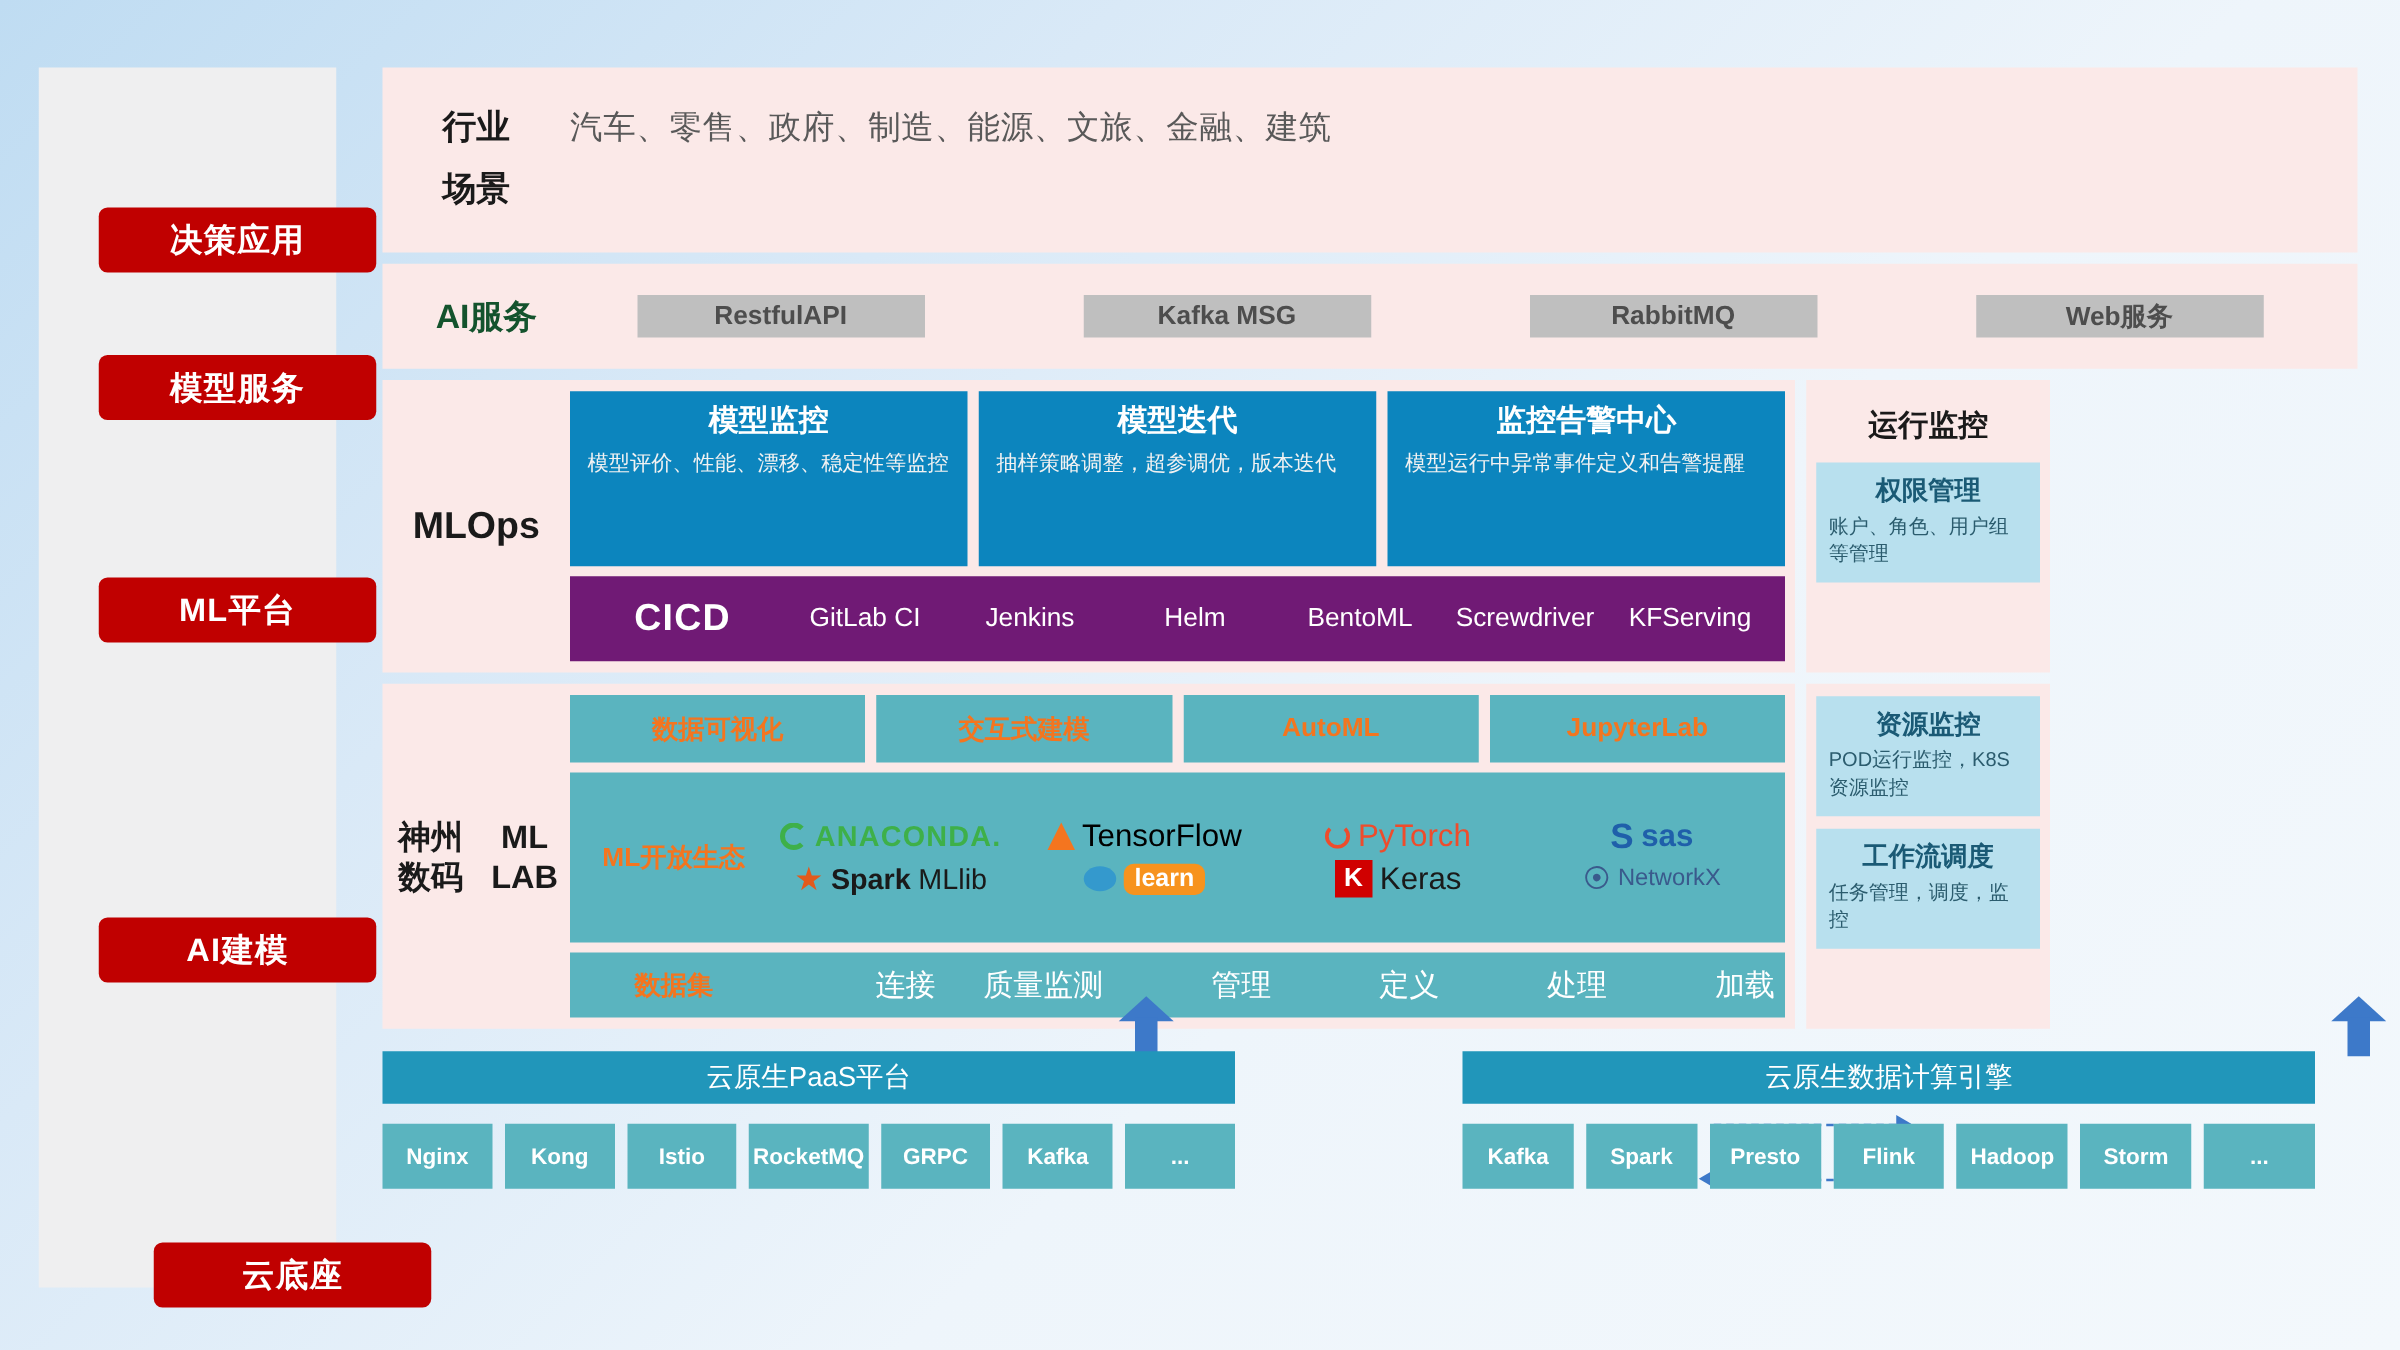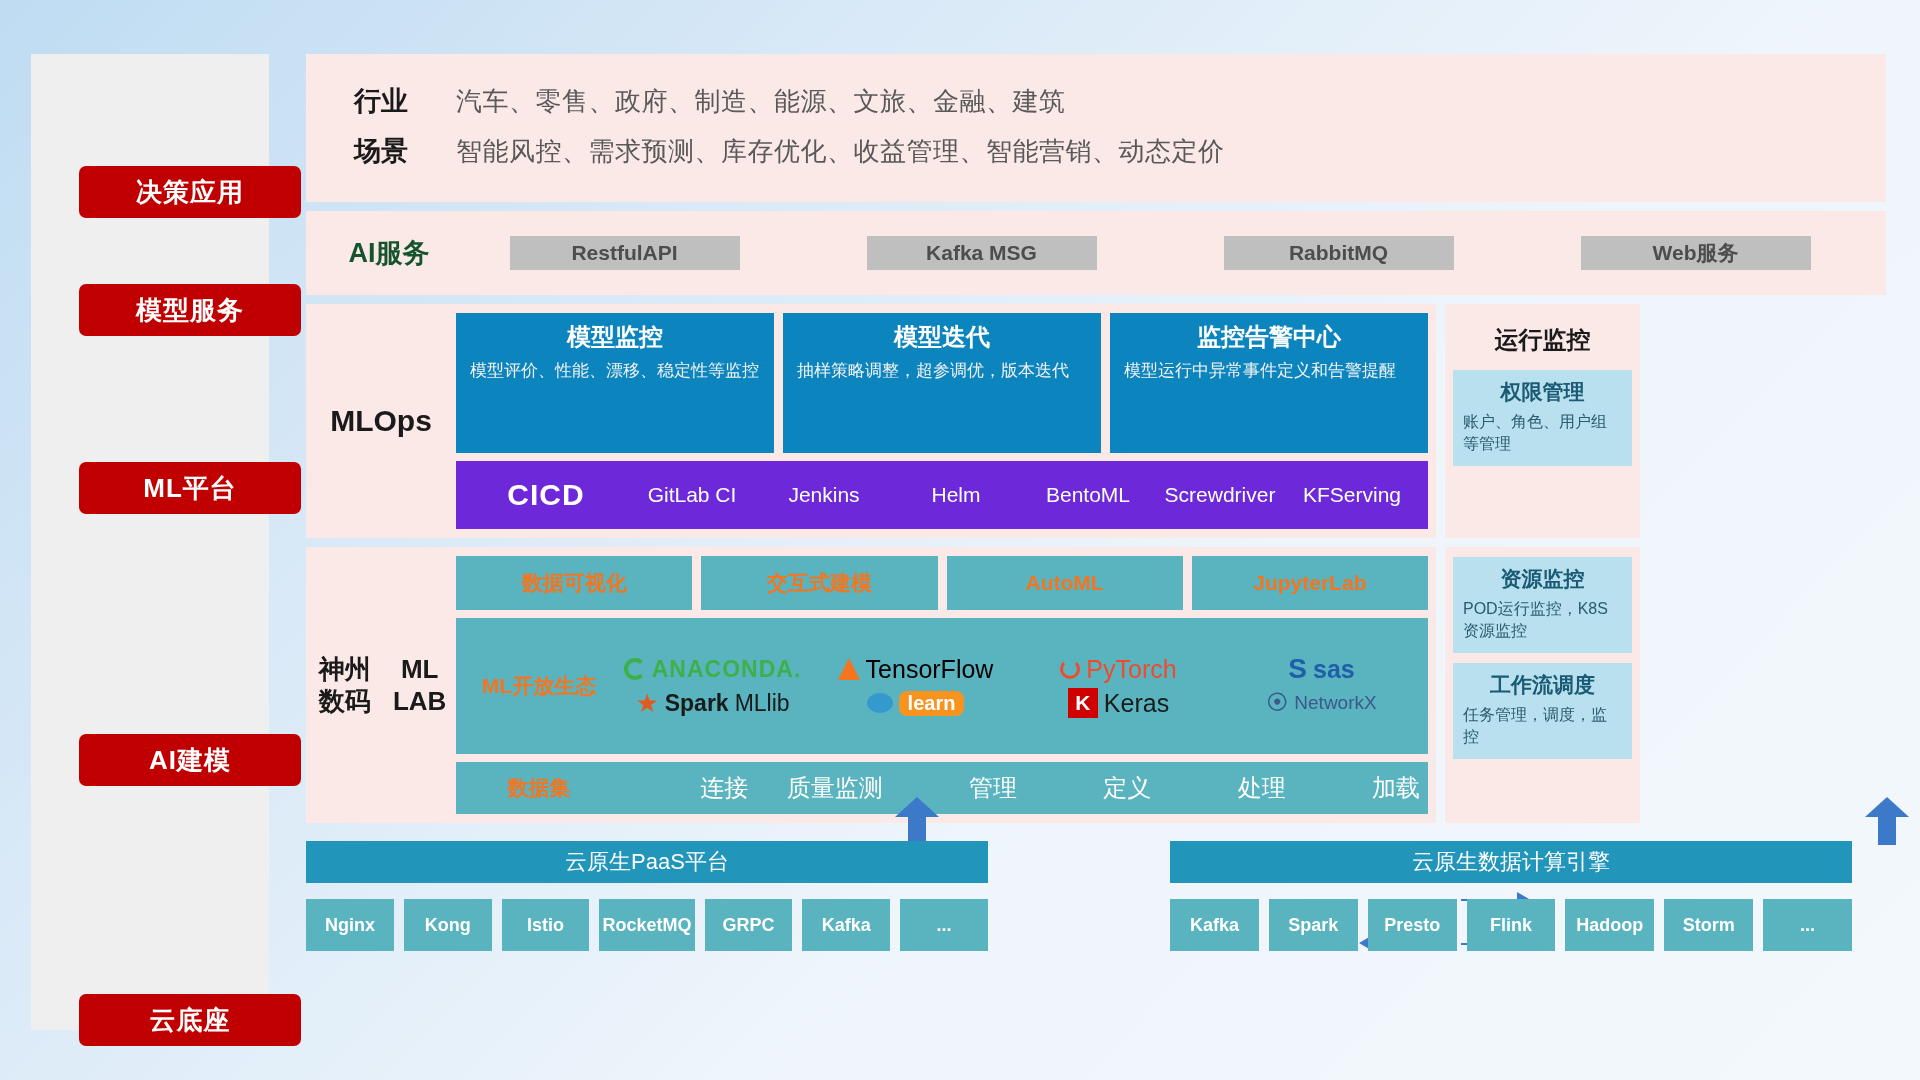--- a/index.html
+++ b/index.html
@@ -30,21 +30,21 @@
     color: #ffffff;
     font-size: 26px;
     font-weight: bold;
     display: flex; align-items: center; justify-content: center;
     letter-spacing: 1px;
   }
   #rail-0 { top: 112px; }
   #rail-1 { top: 230px; }
   #rail-2 { top: 408px; }
   #rail-3 { top: 680px; }
-  #rail-4 { top: 940px; }
+  #rail-4 { top: 940px; margin-left: 44px; }
 
   
   .main-col {
     position: absolute;
     left: 306px; top: 54px;
     width: 1580px;
   }
 
   .band {
     background: #fbe9e8;
@@ -114,21 +114,21 @@
     display: flex; flex-direction: column;
   }
   .mlops-card-title {
     font-size: 24px; font-weight: bold; text-align: center;
     margin-bottom: 7px; line-height: 1.2;
   }
   .mlops-card-desc {
     font-size: 17px; line-height: 1.45; color: #f2f2f2;
   }
   .cicd-row {
-    background: #6d28d9;
+    background: #701a75;
     height: 68px;
     display: flex; align-items: center;
     padding: 0 10px;
     overflow: hidden;
   }
   .cicd-title {
     font-size: 30px; font-weight: bold; color: #fff;
     width: 160px; text-align: center; flex: none;
     letter-spacing: 1px;
   }
@@ -365,21 +365,20 @@
 
   <div class="main-col">
 
     <div class="band band-biz">
       <div class="biz-row">
         <div class="biz-key">行业</div>
         <div class="biz-val">汽车、零售、政府、制造、能源、文旅、金融、建筑</div>
       </div>
       <div class="biz-row">
         <div class="biz-key">场景</div>
-        <div class="biz-val">智能风控、需求预测、库存优化、收益管理、智能营销、动态定价</div>
       </div>
     </div>
 
     <div class="band band-svc">
       <div class="svc-key">AI服务</div>
       <div class="svc-items">
         <div class="svc-box">RestfulAPI</div>
         <div class="svc-box">Kafka MSG</div>
         <div class="svc-box">RabbitMQ</div>
         <div class="svc-box">Web服务</div>

